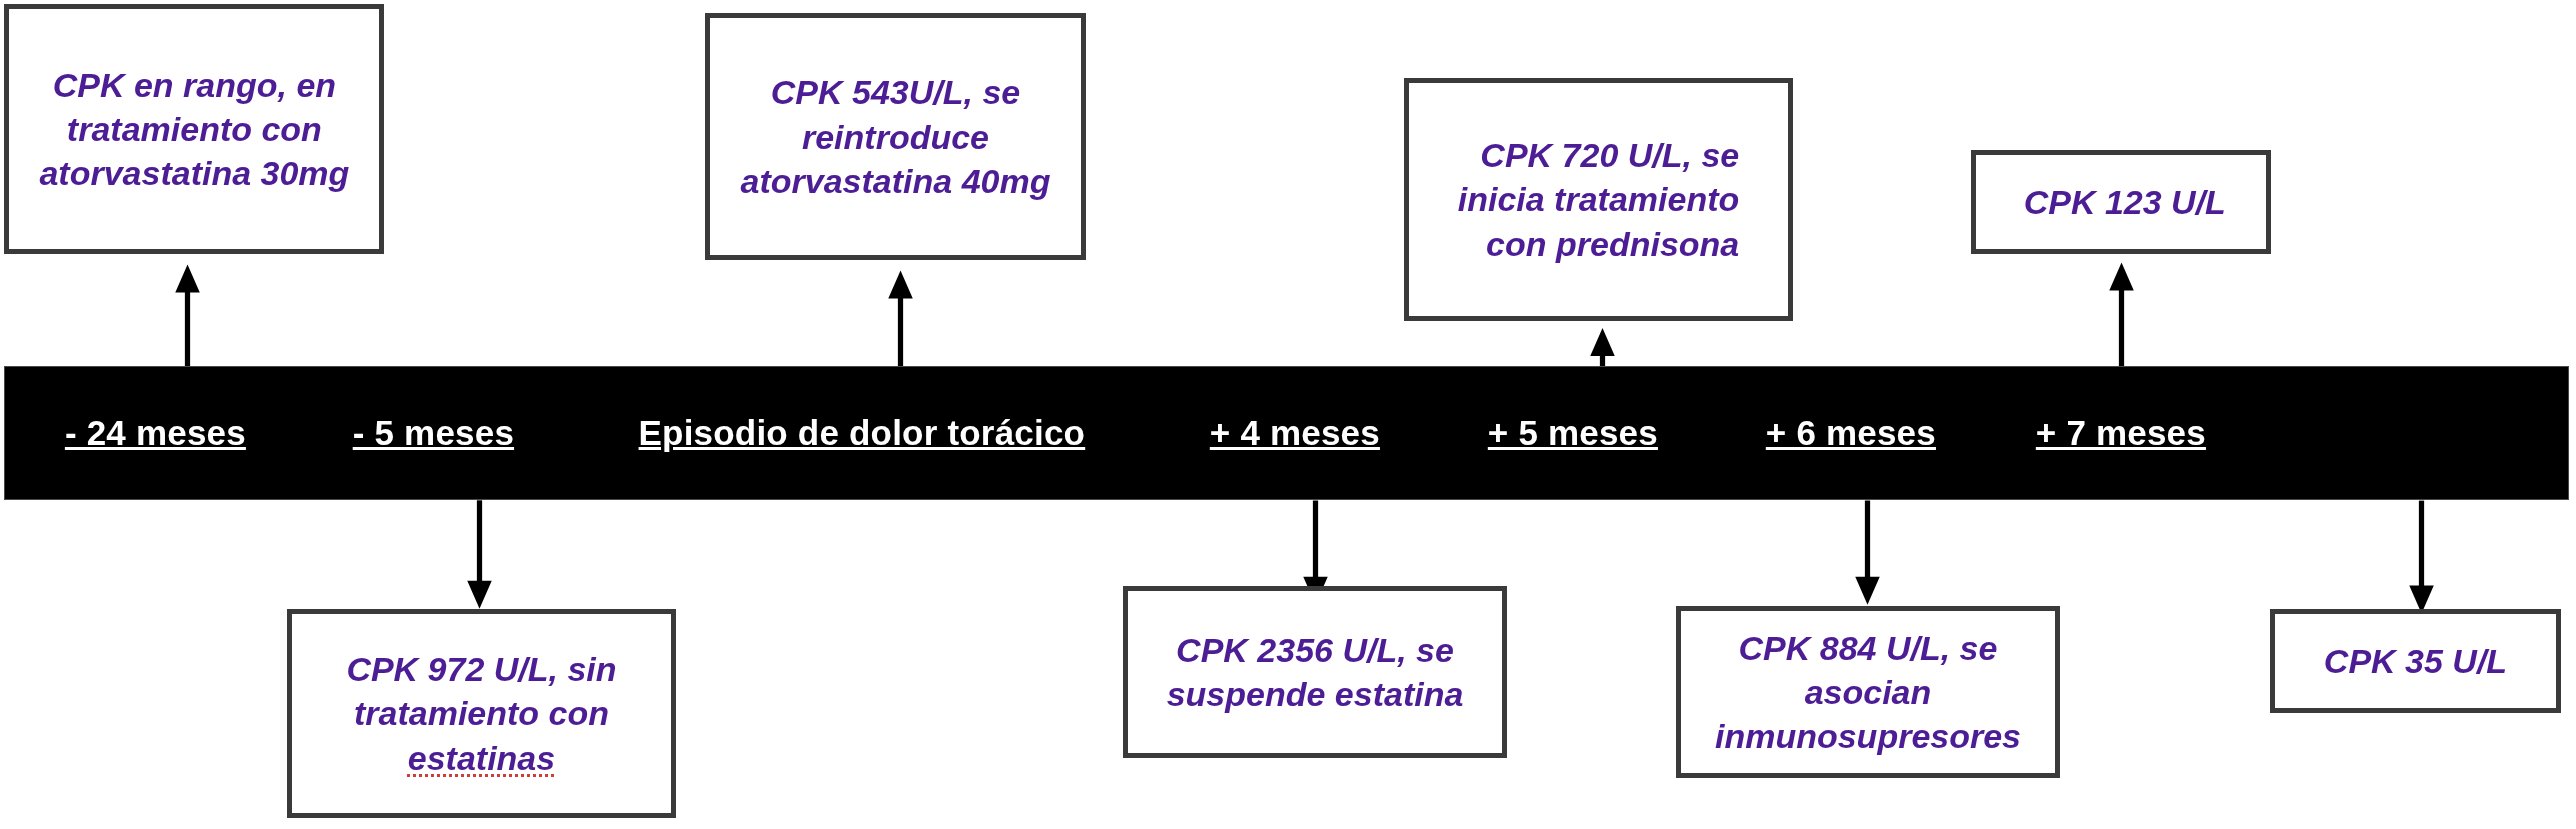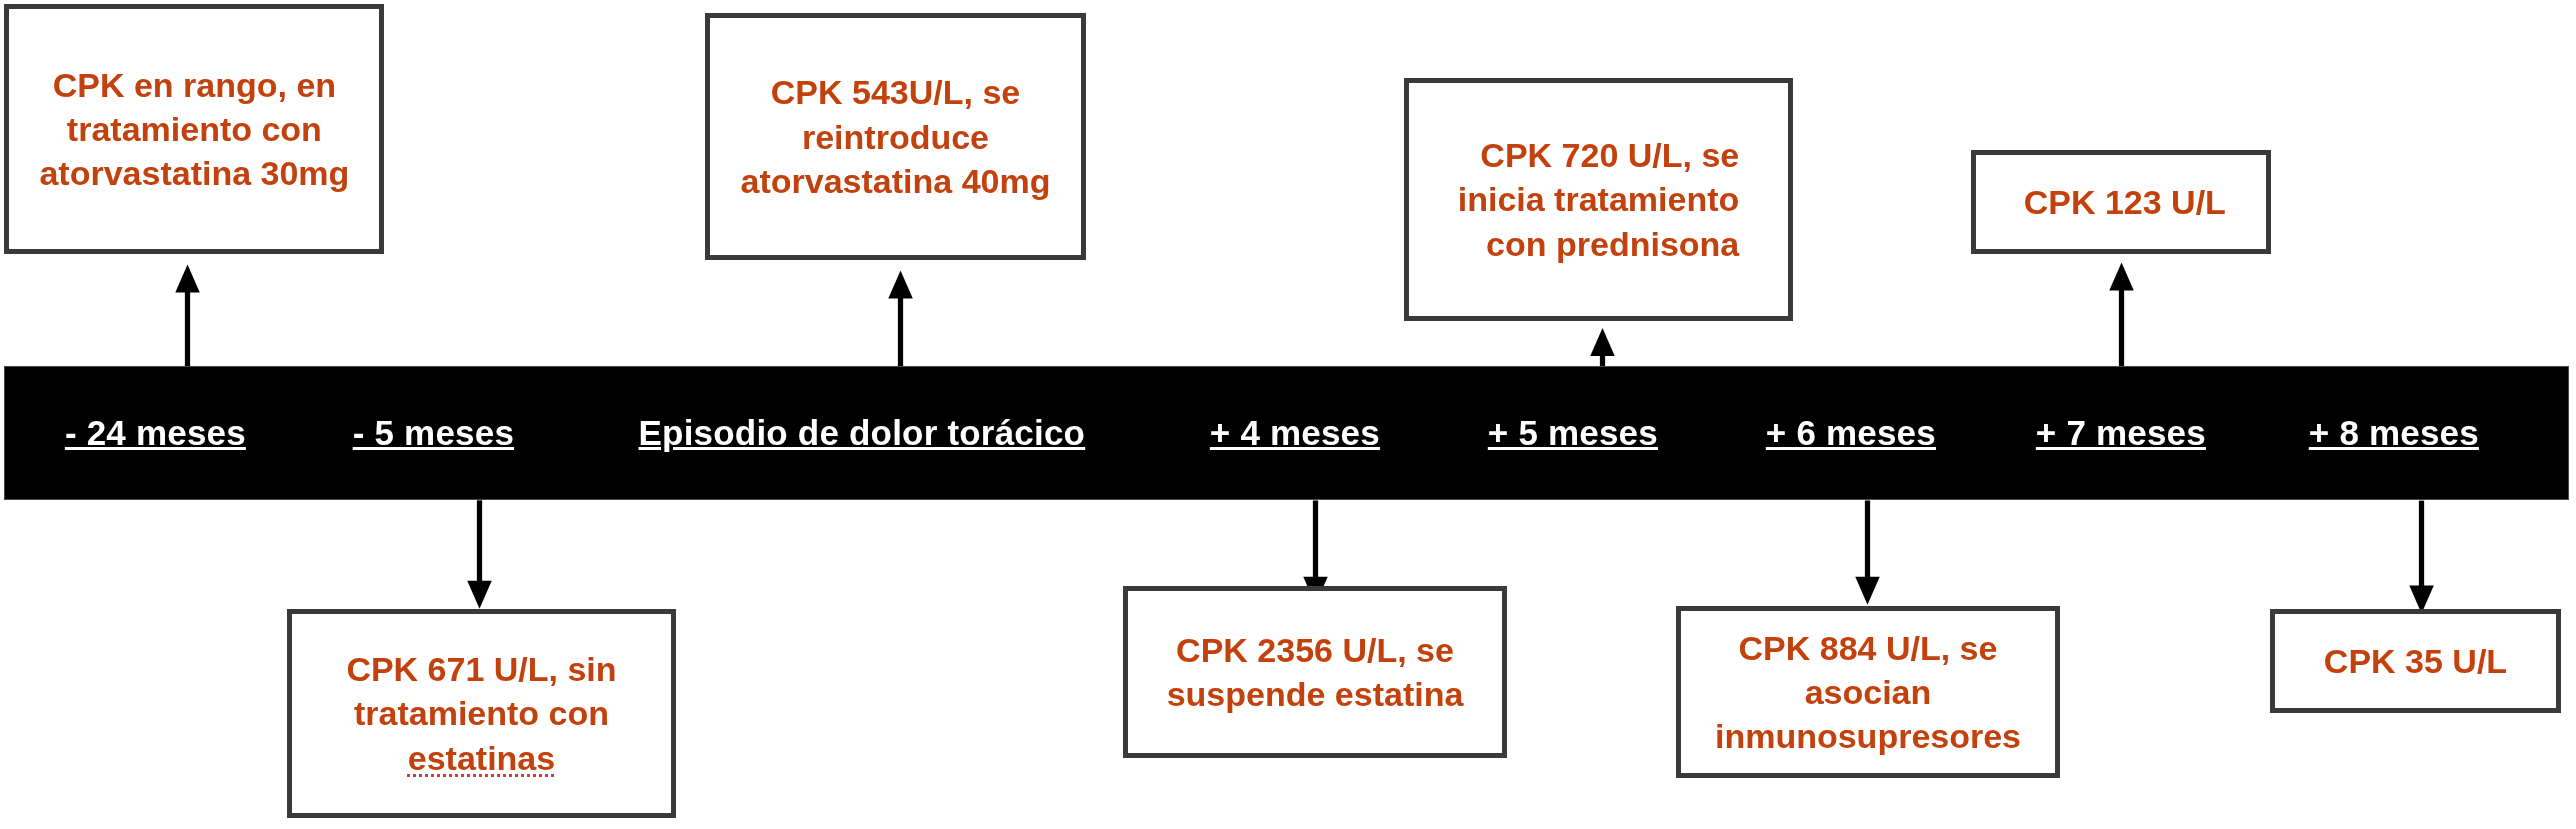--- a/index.html
+++ b/index.html
@@ -50,23 +50,24 @@
     border: 5.3px solid #3a3a3a;
     display: flex;
     align-items: center;
     justify-content: center;
     text-align: center;
     padding: 5.3px 12.4px;
   }
   .event-text {
     font-size: 34px;
     font-weight: bold;
-    color: #c2410c;
+    color: #4c1d95;
     line-height: 1.30;
     white-space: pre-line;
+    font-style: italic;
   }
   .misspelled {
     text-decoration: underline;
     text-decoration-style: dotted;
     text-decoration-color: #d23b3b;
     text-decoration-thickness: 2.6px;
     text-underline-offset: 3.5px;
   }
 
   
@@ -145,23 +146,20 @@
     </div>
     <div class="bar-label" style="left:1435px; width:265px;">
       <span>+ 5 meses</span>
     </div>
     <div class="bar-label" style="left:1713px; width:265px;">
       <span>+ 6 meses</span>
     </div>
     <div class="bar-label" style="left:1983px; width:265px;">
       <span>+ 7 meses</span>
     </div>
-    <div class="bar-label" style="left:2256px; width:265px;">
-      <span>+ 8 meses</span>
-    </div>
   </div>
 
   <div class="arrow" style="left:462px; top:500px;">
     <svg width="35" height="110" viewBox="0 0 40 125">
       <line x1="20" y1="0" x2="20" y2="96" stroke="#000" stroke-width="6"></line>
       <polygon points="20,124 34,92 6,92" fill="#000"></polygon>
     </svg>
   </div>
 
   <div class="arrow" style="left:1298px; top:500px;">
@@ -179,21 +177,21 @@
   </div>
 
   <div class="arrow" style="left:2404px; top:500px;">
     <svg width="35" height="115" viewBox="0 0 40 130">
       <line x1="20" y1="0" x2="20" y2="101" stroke="#000" stroke-width="6"></line>
       <polygon points="20,129 34,97 6,97" fill="#000"></polygon>
     </svg>
   </div>
 
   <div class="event-box" style="left:287px; top:609px; width:389px; height:209px;">
-    <div class="event-text"><span>CPK 671 U/L, sin
+    <div class="event-text"><span>CPK 972 U/L, sin
 tratamiento con
 </span><span class="misspelled">estatinas</span></div>
   </div>
 
   <div class="event-box" style="left:1123px; top:586px; width:384px; height:172px;">
     <div class="event-text">CPK 2356 U/L, se
 suspende estatina</div>
   </div>
 
   <div class="event-box" style="left:1676px; top:606px; width:384px; height:172px;">

